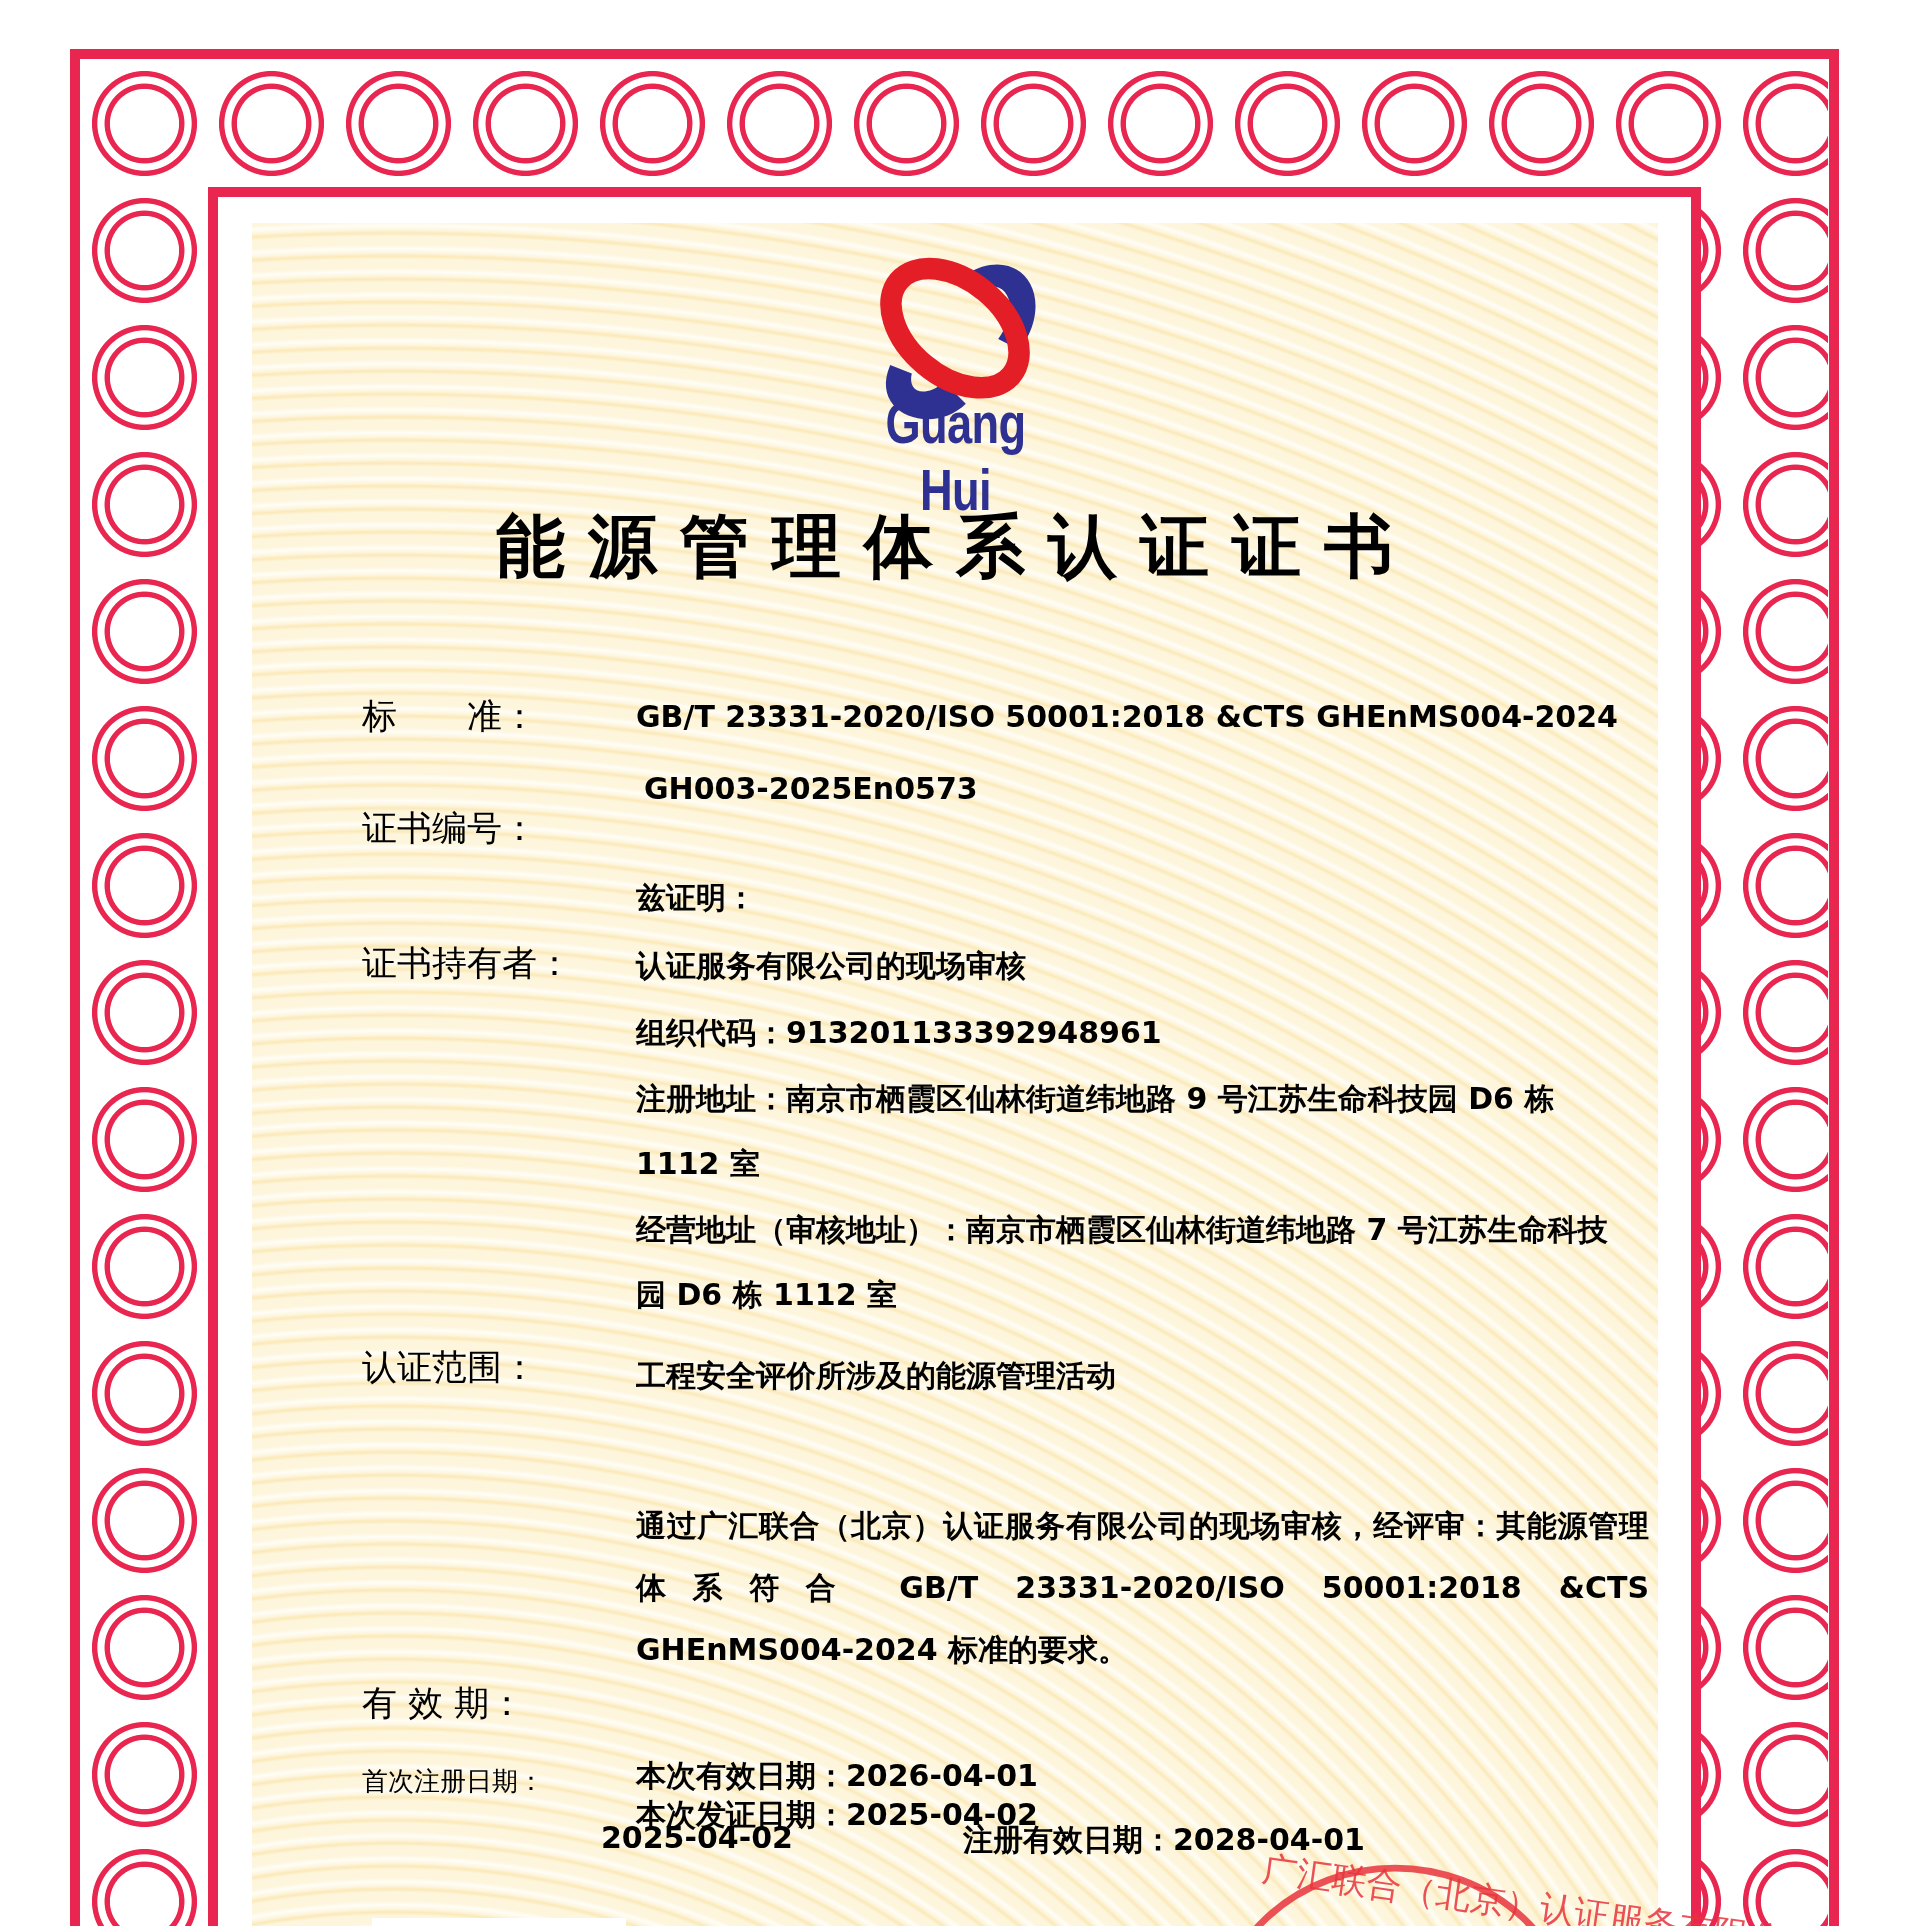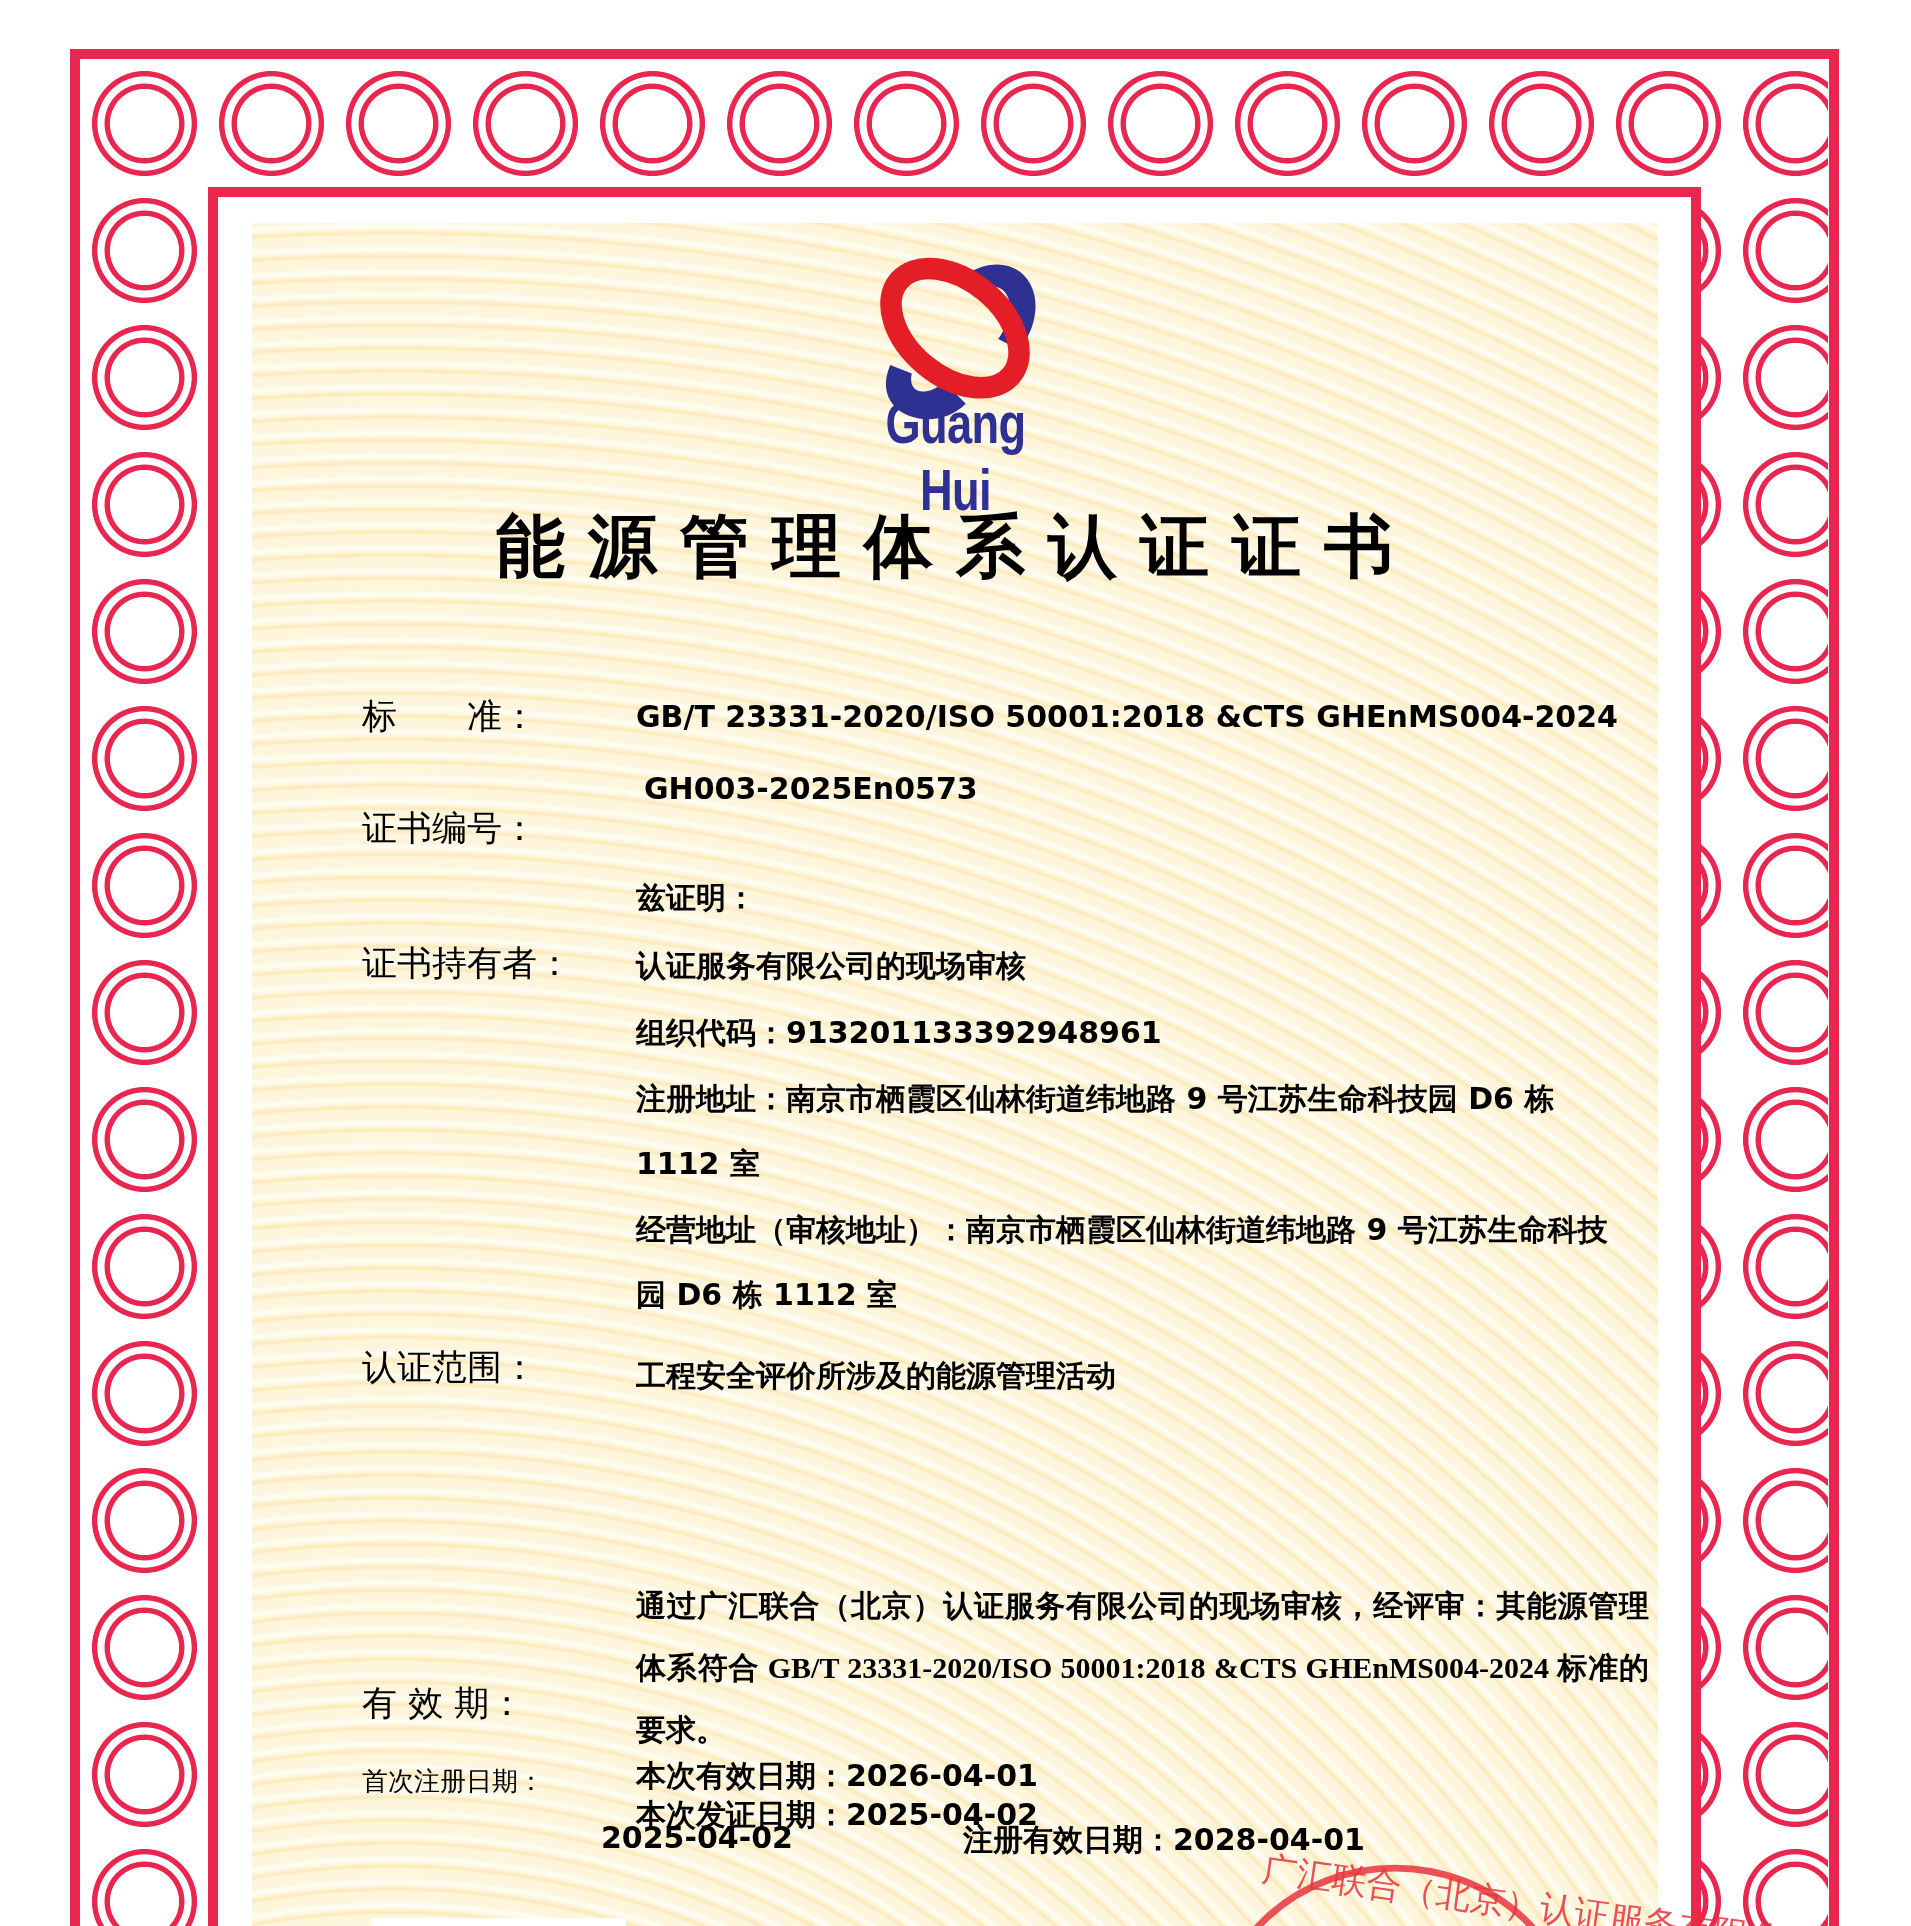--- a/index.html
+++ b/index.html
@@ -48,27 +48,27 @@
 
 <div class="label" style="top:805px;">证书编号：</div>
 <div class="val" style="top:771px;margin-left:8px;">GH003-2025En0573</div>
 <div class="val" style="top:878px;">兹证明：</div>
 
 <div class="label" style="top:940px;">证书持有者：</div>
 <div class="val" style="top:946px;">认证服务有限公司的现场审核</div>
 <div class="val" style="top:1013px;">组织代码：913201133392948961</div>
 <div class="val" style="top:1079px;">注册地址：南京市栖霞区仙林街道纬地路 9 号江苏生命科技园 D6 栋</div>
 <div class="val" style="top:1144px;">1112 室</div>
-<div class="val" style="top:1210px;">经营地址（审核地址）：南京市栖霞区仙林街道纬地路 9 号江苏生命科技</div>
+<div class="val" style="top:1210px;">经营地址（审核地址）：南京市栖霞区仙林街道纬地路 7 号江苏生命科技</div>
 <div class="val" style="top:1275px;">园 D6 栋 1112 室</div>
 
 <div class="label" style="top:1344px;">认证范围：</div>
 <div class="val" style="top:1356px;">工程安全评价所涉及的能源管理活动</div>
 
-<div class="para" style="top:1575px;font-family:Liberation Serif, serif;">通过广汇联合（北京）认证服务有限公司的现场审核，经评审：其能源管理体系符合 GB/T 23331-2020/ISO 50001:2018 &amp;CTS GHEnMS004-2024 标准的要求。</div>
+<div class="para" style="top:1495px;">通过广汇联合（北京）认证服务有限公司的现场审核，经评审：其能源管理体系符合 GB/T 23331-2020/ISO 50001:2018 &amp;CTS GHEnMS004-2024 标准的要求。</div>
 
 <div class="label" style="top:1680px;">有 效 期：</div>
 <div class="val" style="top:1748px;margin-top:47px;">本次发证日期：2025-04-02</div>
 <div class="val" style="top:1743px;margin-top:13px;">本次有效日期：2026-04-01</div>
 
 <div class="label" style="top:1764px; font-size:26px;">首次注册日期：</div>
 <div class="val" style="top:1820px; left:601px;">2025-04-02</div>
 <div class="val" style="top:1820px; left:963px;">注册有效日期：2028-04-01</div>
 
 <svg class="qr" viewBox="0 0 29 29">

